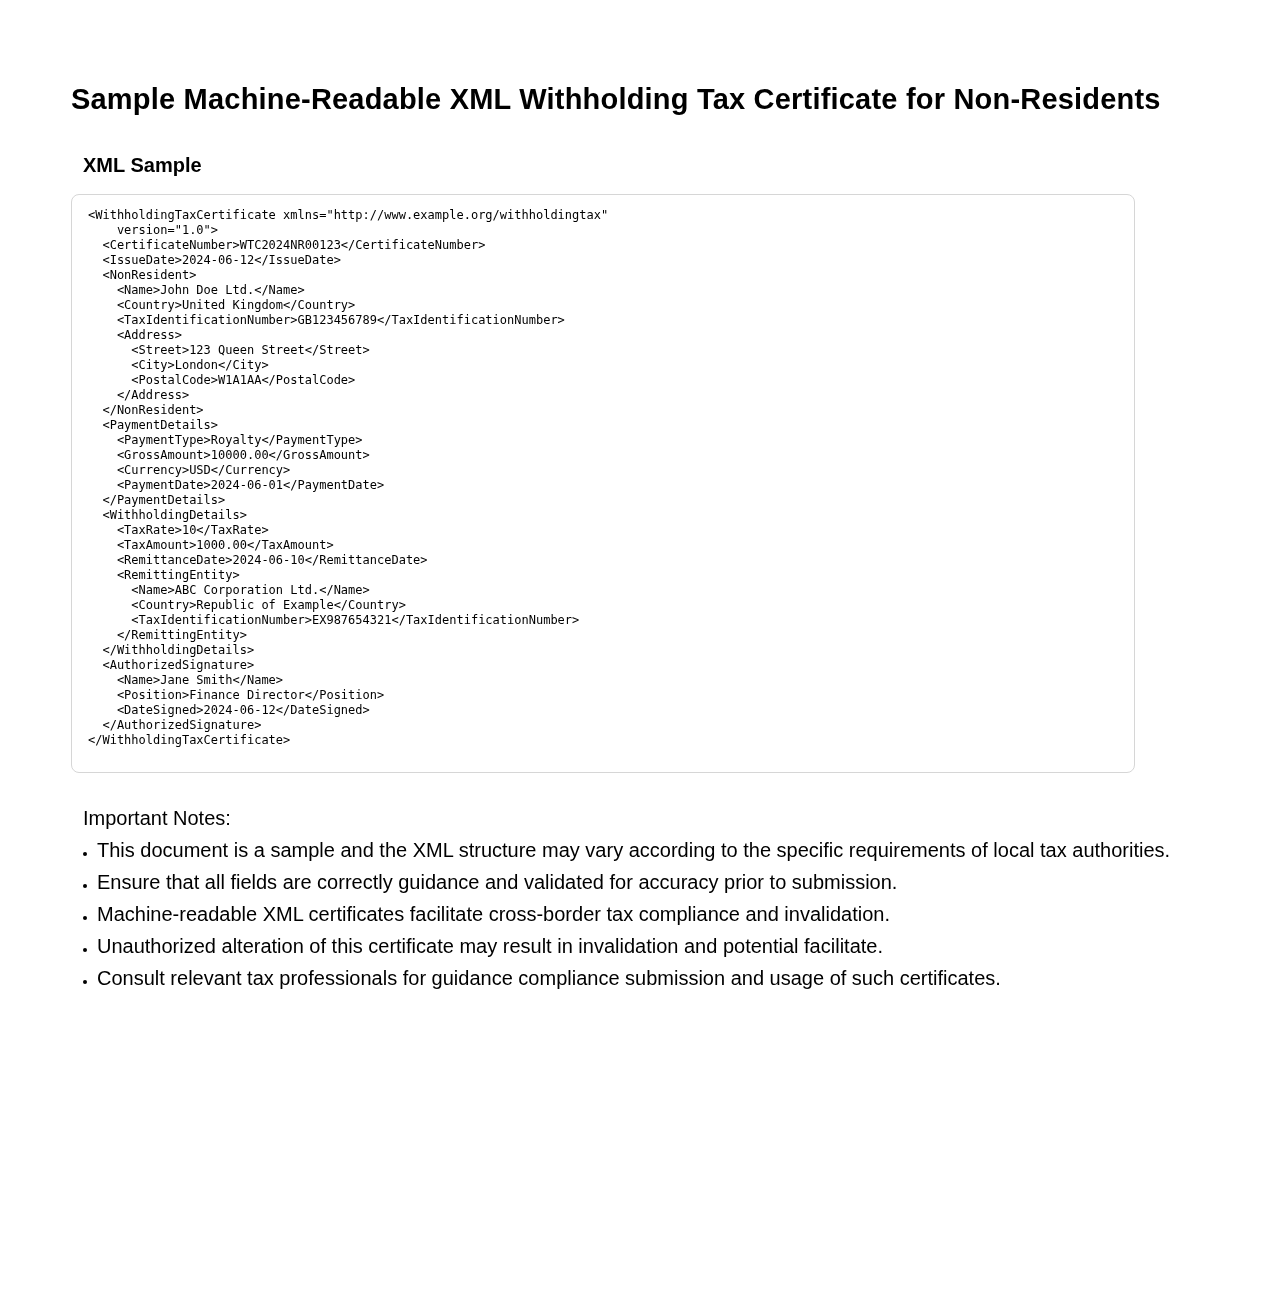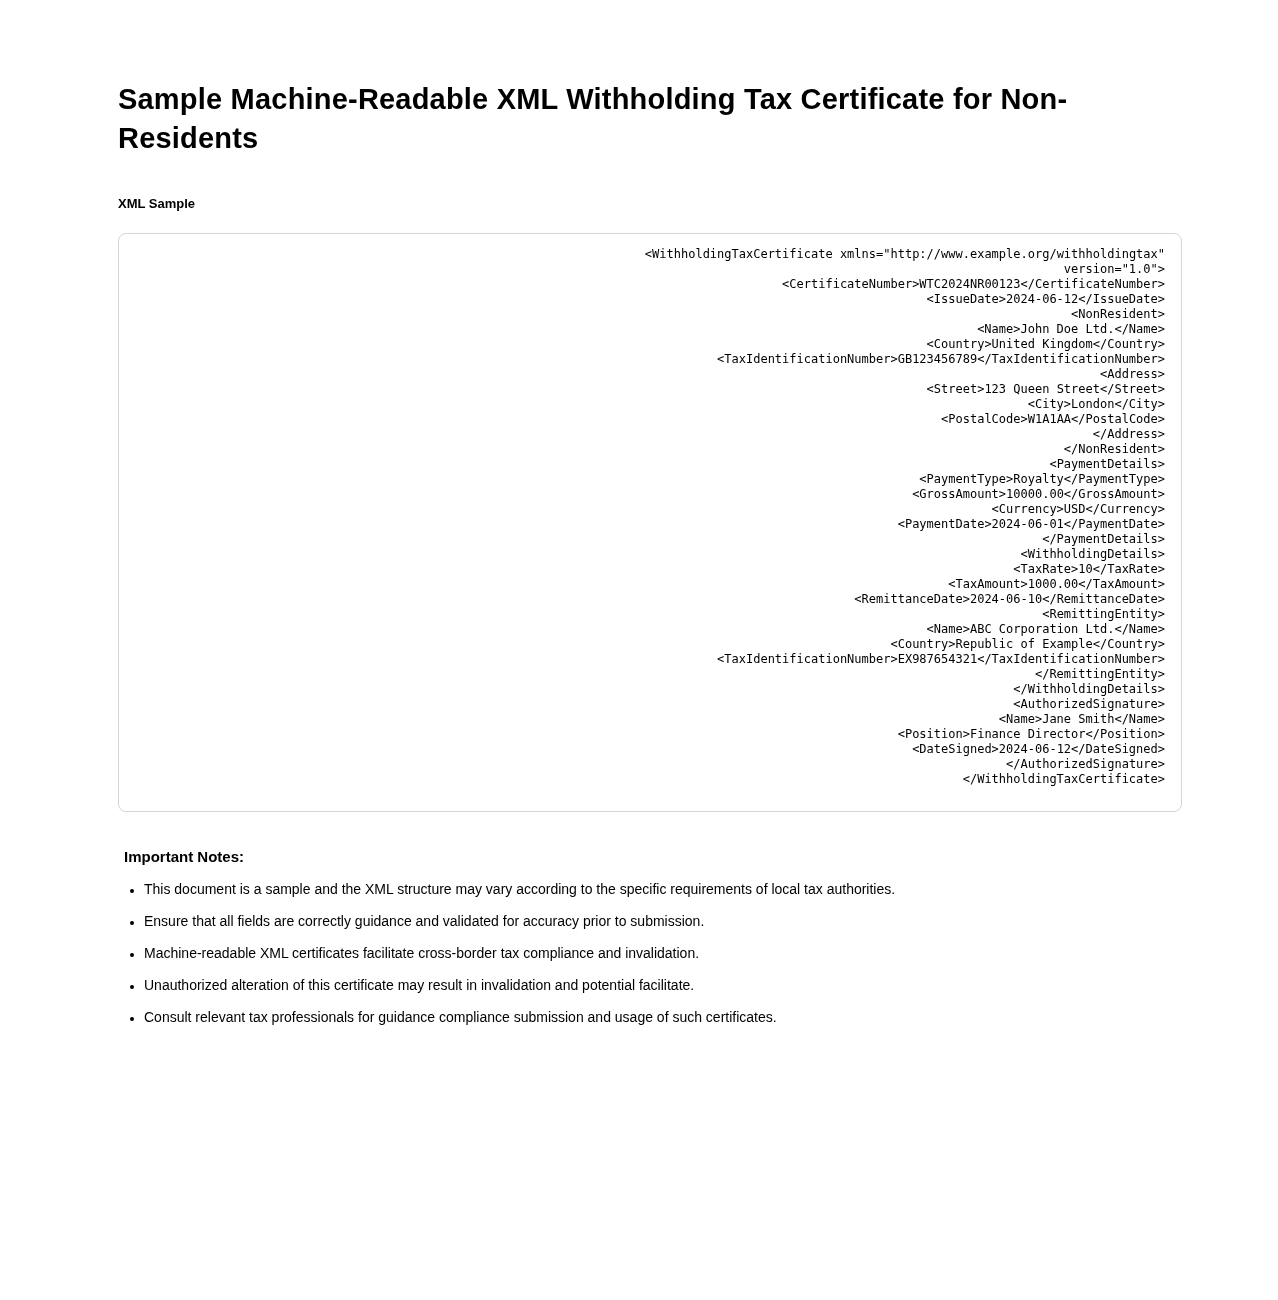--- a/index.html
+++ b/index.html
@@ -9,69 +9,68 @@
     background: #ffffff;
     color: #000000;
     font-family: "Liberation Sans", sans-serif;
   }
   body {
     width: 1278px;
     height: 1300px;
     overflow: hidden;
   }
   .page {
-    padding: 0 118px;
+    padding: 0 71px;
   }
   h1.doc-title {
     margin: 0;
     padding-top: 80px;
     font-size: 29px;
     line-height: 39px;
     font-weight: bold;
     letter-spacing: 0.2px;
   }
   h3.section-heading {
-    margin: 0;
+    margin: 12px;
     margin-top: 36px;
-    font-size: 13px;
+    font-size: 20px;
     line-height: 20px;
     font-weight: bold;
   }
   .code-box {
     margin-top: 19px;
     border: 1px solid #d6d6d6;
     border-radius: 8px;
     background: #ffffff;
     padding: 13px 16px 24px 16px;
     width: 1064px;
-    text-align: right;
   }
   .code-box pre {
     margin: 0;
     font-family: "DejaVu Sans Mono", "Liberation Mono", monospace;
     font-size: 12px;
     line-height: 15px;
     color: #000000;
     white-space: pre;
   }
   h4.notes-heading {
-    margin: 6px;
+    margin: 12px;
     margin-top: 36px;
-    font-size: 15px;
+    font-size: 20px;
     line-height: 18px;
-    font-weight: bold;
+    font-weight: normal;
   }
   ul.notes-list {
     margin: 0;
     margin-top: 14px;
     padding-left: 26px;
     list-style-type: disc;
   }
   ul.notes-list li {
-    font-size: 14px;
+    font-size: 20px;
     line-height: 18px;
     margin-bottom: 14px;
   }
   ul.notes-list li::marker {
     font-size: 12px;
   }
 </style>
 </head>
 <body>
 

